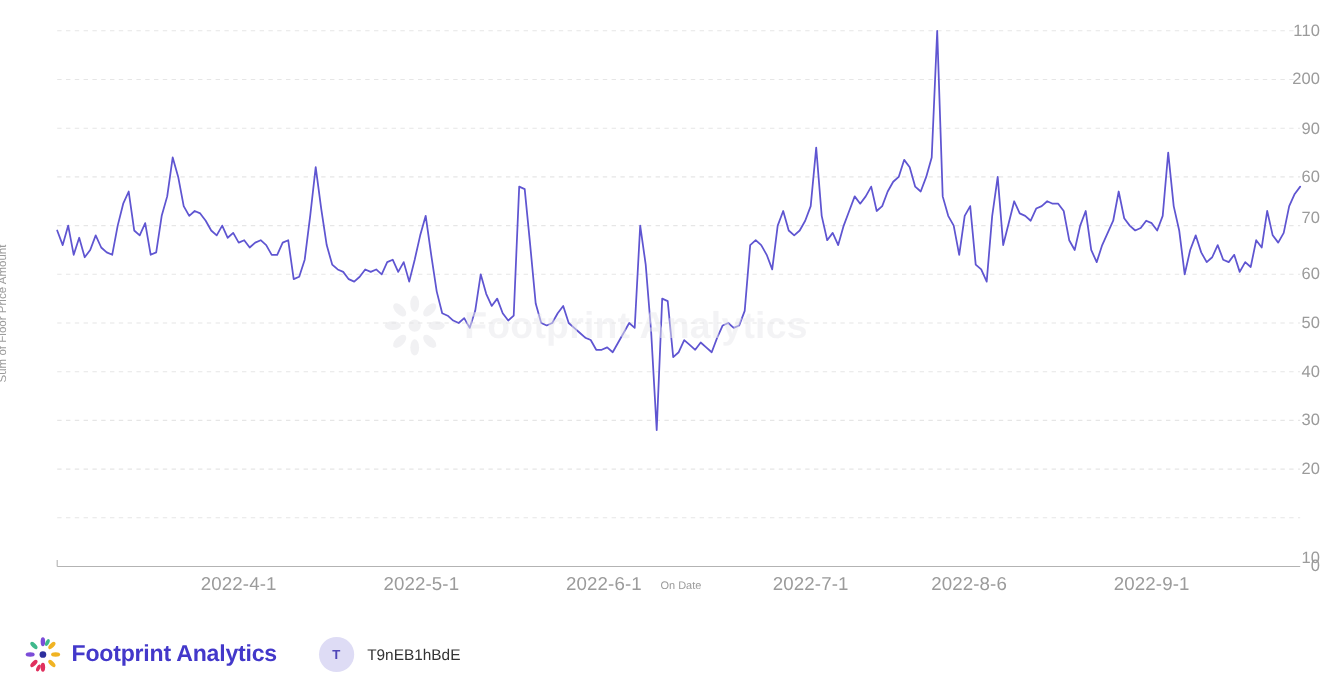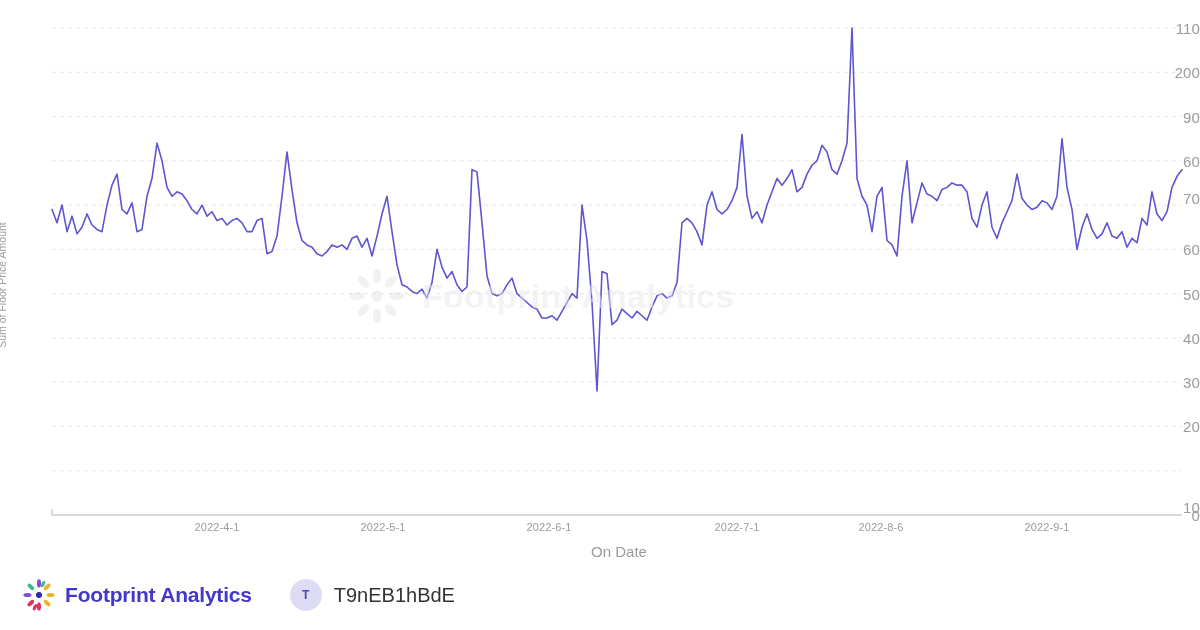--- a/index.html
+++ b/index.html
@@ -17,34 +17,34 @@
   }
   #chart-svg { position: absolute; left: 0; top: 0; }
 
   .y-tick-label {
     position: absolute; right: 0; width: 34px;
     text-align: right; font-size: 15px; color: #9b9b9b;
     transform: translateY(-50%); white-space: nowrap;
     letter-spacing: .1px;
   }
   .x-tick-label {
-    position: absolute; font-size: 11px; color: #9b9b9b;
+    position: absolute; font-size: 17px; color: #9b9b9b;
     transform: translateX(-50%); white-space: nowrap; letter-spacing: .1px;
   }
   #y-axis-title {
     position: absolute; left: 2px; top: 285px;
     transform: translate(-50%, -50%) rotate(-90deg);
     transform-origin: center center;
     font-size: 10.5px; color: #9b9b9b; white-space: nowrap;
     width: 220px; text-align: center;
   }
   #x-axis-title {
-    position: absolute; left: 619px; top: 543px;
+    position: absolute; left: 619px; top: 527px;
     transform: translateX(-50%);
-    font-size: 15px; color: #9b9b9b; white-space: nowrap;
+    font-size: 10px; color: #9b9b9b; white-space: nowrap;
   }
 
   
   #watermark {
     position: absolute; left: 346px; top: 265px;
     display: flex; align-items: center; gap: 14px;
     opacity: .5; pointer-events: none;
   }
   #watermark .wm-text {
     font-size: 34px; font-weight: bold; color: #e9e9ec;
@@ -60,21 +60,21 @@
   #brand-name {
     font-size: 21px; font-weight: bold; color: #4338ca; letter-spacing: -.2px;
   }
   #user-chip { display: flex; align-items: center; gap: 12px; margin-left: 38px; }
   #avatar {
     width: 32px; height: 32px; border-radius: 50%;
     background: #dedcf5; color: #4f46b8;
     display: flex; align-items: center; justify-content: center;
     font-size: 12px; font-weight: bold;
   }
-  #username { font-size: 20px; color: #333333; }
+  #username { font-size: 14px; color: #333333; }
 </style>
 </head>
 <body>
 
 <div id="app">
 
   <div id="chart-area">
     <svg id="chart-svg" width="1200" height="560">
       <g id="gridlines">
           <line x1="52" x2="1182" y1="470.72727272727275" y2="470.72727272727275" stroke="#e6e6e6" stroke-width="1" stroke-dasharray="4 4"></line>

